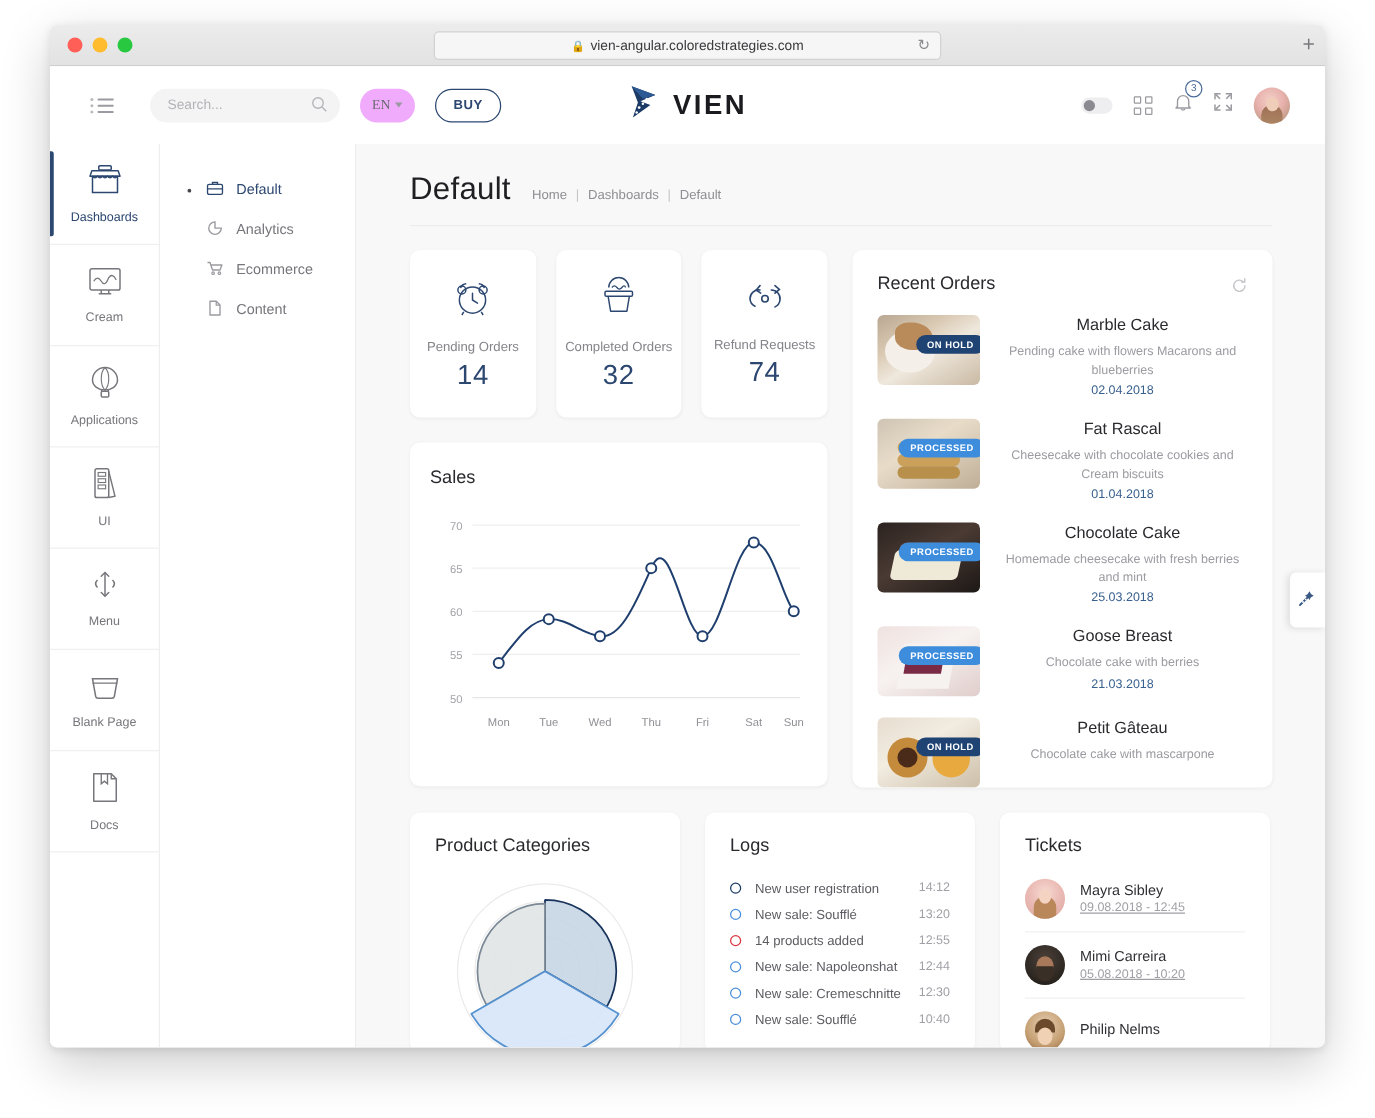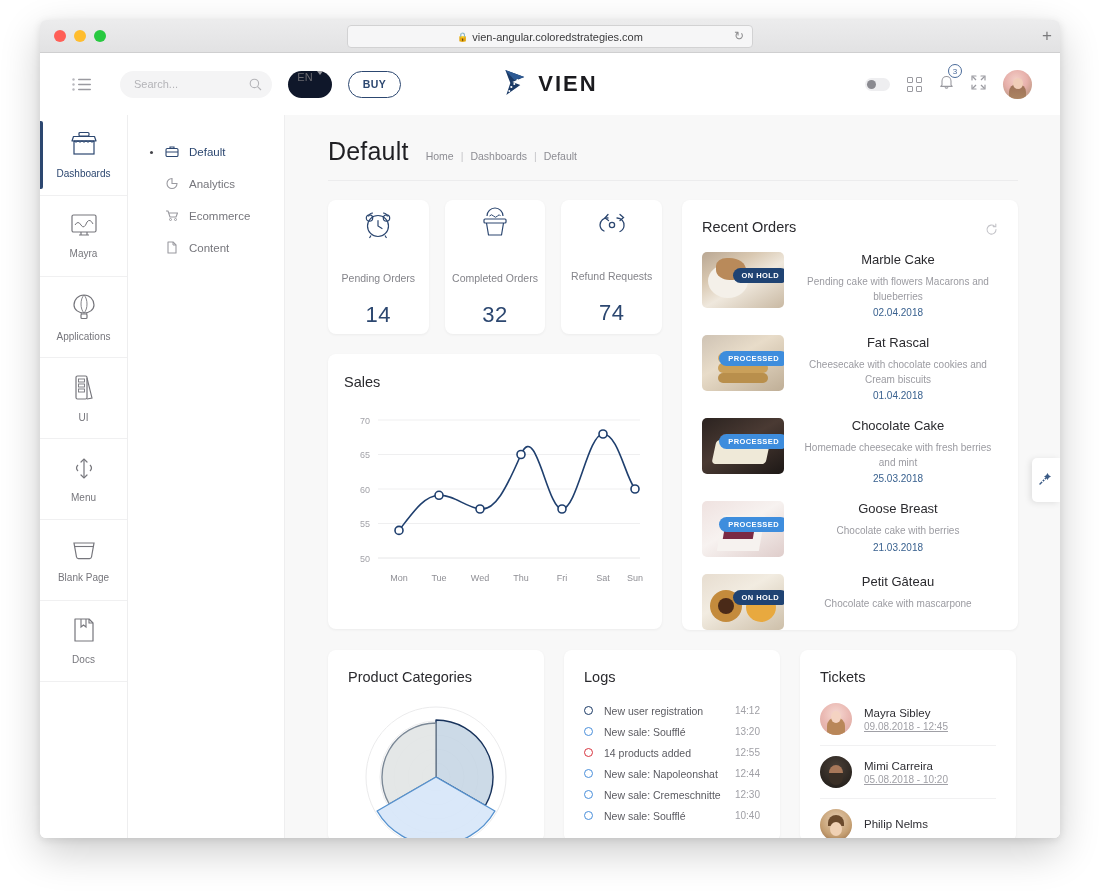--- a/index.html
+++ b/index.html
@@ -79,23 +79,23 @@
   .searchbox input {
     border: none; background: transparent; outline: none;
     font-size: 11px; color: #9a9a9e;
     margin-left: 14px; width: 108px;
     font-family: "Liberation Sans", sans-serif;
   }
   .searchbox input::placeholder { color: #b4b4b8; }
   .searchbox .s-icon { position: absolute; right: 10px; top: 6px; }
   .lang {
     margin-left: 16px; width: 44px; height: 27px;
-    background: #0f172a; border-radius: 14px;
-    display: flex; align-items: flex-start; justify-content: center;
-    gap: 4px; font-size: 11px; color: #6a6a70; cursor: pointer;
+    background: #f0abfc; border-radius: 14px;
+    display: flex; align-items: center; justify-content: center;
+    gap: 4px; font-size: 11px; color: #6a6a70; cursor: pointer; font-family: Liberation Serif, serif;
   }
   .caret {
     width: 0; height: 0;
     border-left: 3px solid transparent; border-right: 3px solid transparent;
     border-top: 4px solid #9a9aa0;
   }
   .buybtn {
     margin-left: 16px;
     width: 53px; height: 27px;
     border: 1px solid #2c4770; border-radius: 14px;
@@ -207,21 +207,21 @@
 
   .card {
     background: #ffffff; border-radius: 8px;
     box-shadow: 0 1px 3px rgba(0,0,0,0.05);
   }
 
   .stats-row { display: flex; gap: 16px; }
   .stat-card {
     width: 101px; height: 134px;
     display: flex; flex-direction: column;
-    align-items: center; justify-content: center; gap: 18px;
+    align-items: center; justify-content: center; gap: 3px;
     flex: 1;
   }
   .stat-card .st-icon { margin-bottom: 9px; }
   .stat-label { font-size: 10.5px; color: #84848a; }
   .stat-value { font-size: 22px; color: #2c4770; letter-spacing: .5px; }
   .sales-card { width: 334px; height: 275px; padding: 20px 16px 10px 16px; }
   .orders-card { width: 336px; height: 430px; padding: 19px 20px 0 20px; overflow: hidden; position: relative; }
 
   .card-title { font-size: 14.5px; color: #2a2a2e; }
   .refresh-icon { position: absolute; right: 20px; top: 22px; cursor: pointer; }
@@ -394,21 +394,21 @@
         </div>
 
         <div class="icon-item">
           <span>
             <svg width="28" height="24" viewBox="0 0 28 24">
               <rect x="2" y="2" width="24" height="17" rx="1.5" fill="none" stroke="#76767c" stroke-width="1.2"></rect>
               <path d="M5 12 q3 -5 6 0 q3 5 6 -3 q3 -4 6 2" fill="none" stroke="#76767c" stroke-width="1"></path>
               <path d="M11 19 v3 M17 19 v3 M9 22 h10" stroke="#76767c" stroke-width="1.2" fill="none"></path>
             </svg>
           </span>
-          <span class="lbl">Mayra</span>
+          <span class="lbl">Cream</span>
         </div>
 
         <div class="icon-item">
           <span>
             <svg width="26" height="27" viewBox="0 0 26 27">
               <path d="M13 2 a10 10 0 0 1 10 10 c0 5 -5 8 -10 8 s-10 -3 -10 -8 A10 10 0 0 1 13 2 Z" fill="none" stroke="#76767c" stroke-width="1.2"></path>
               <path d="M13 2 c-4 4 -4 14 0 18 M13 2 c4 4 4 14 0 18" fill="none" stroke="#76767c" stroke-width=".9"></path>
               <rect x="10" y="21" width="6" height="4.5" rx="1" fill="none" stroke="#76767c" stroke-width="1.2"></rect>
               <path d="M10.5 20 l-.5 1 M15.5 20 l.5 1" stroke="#76767c" stroke-width="1"></path>
             </svg>

